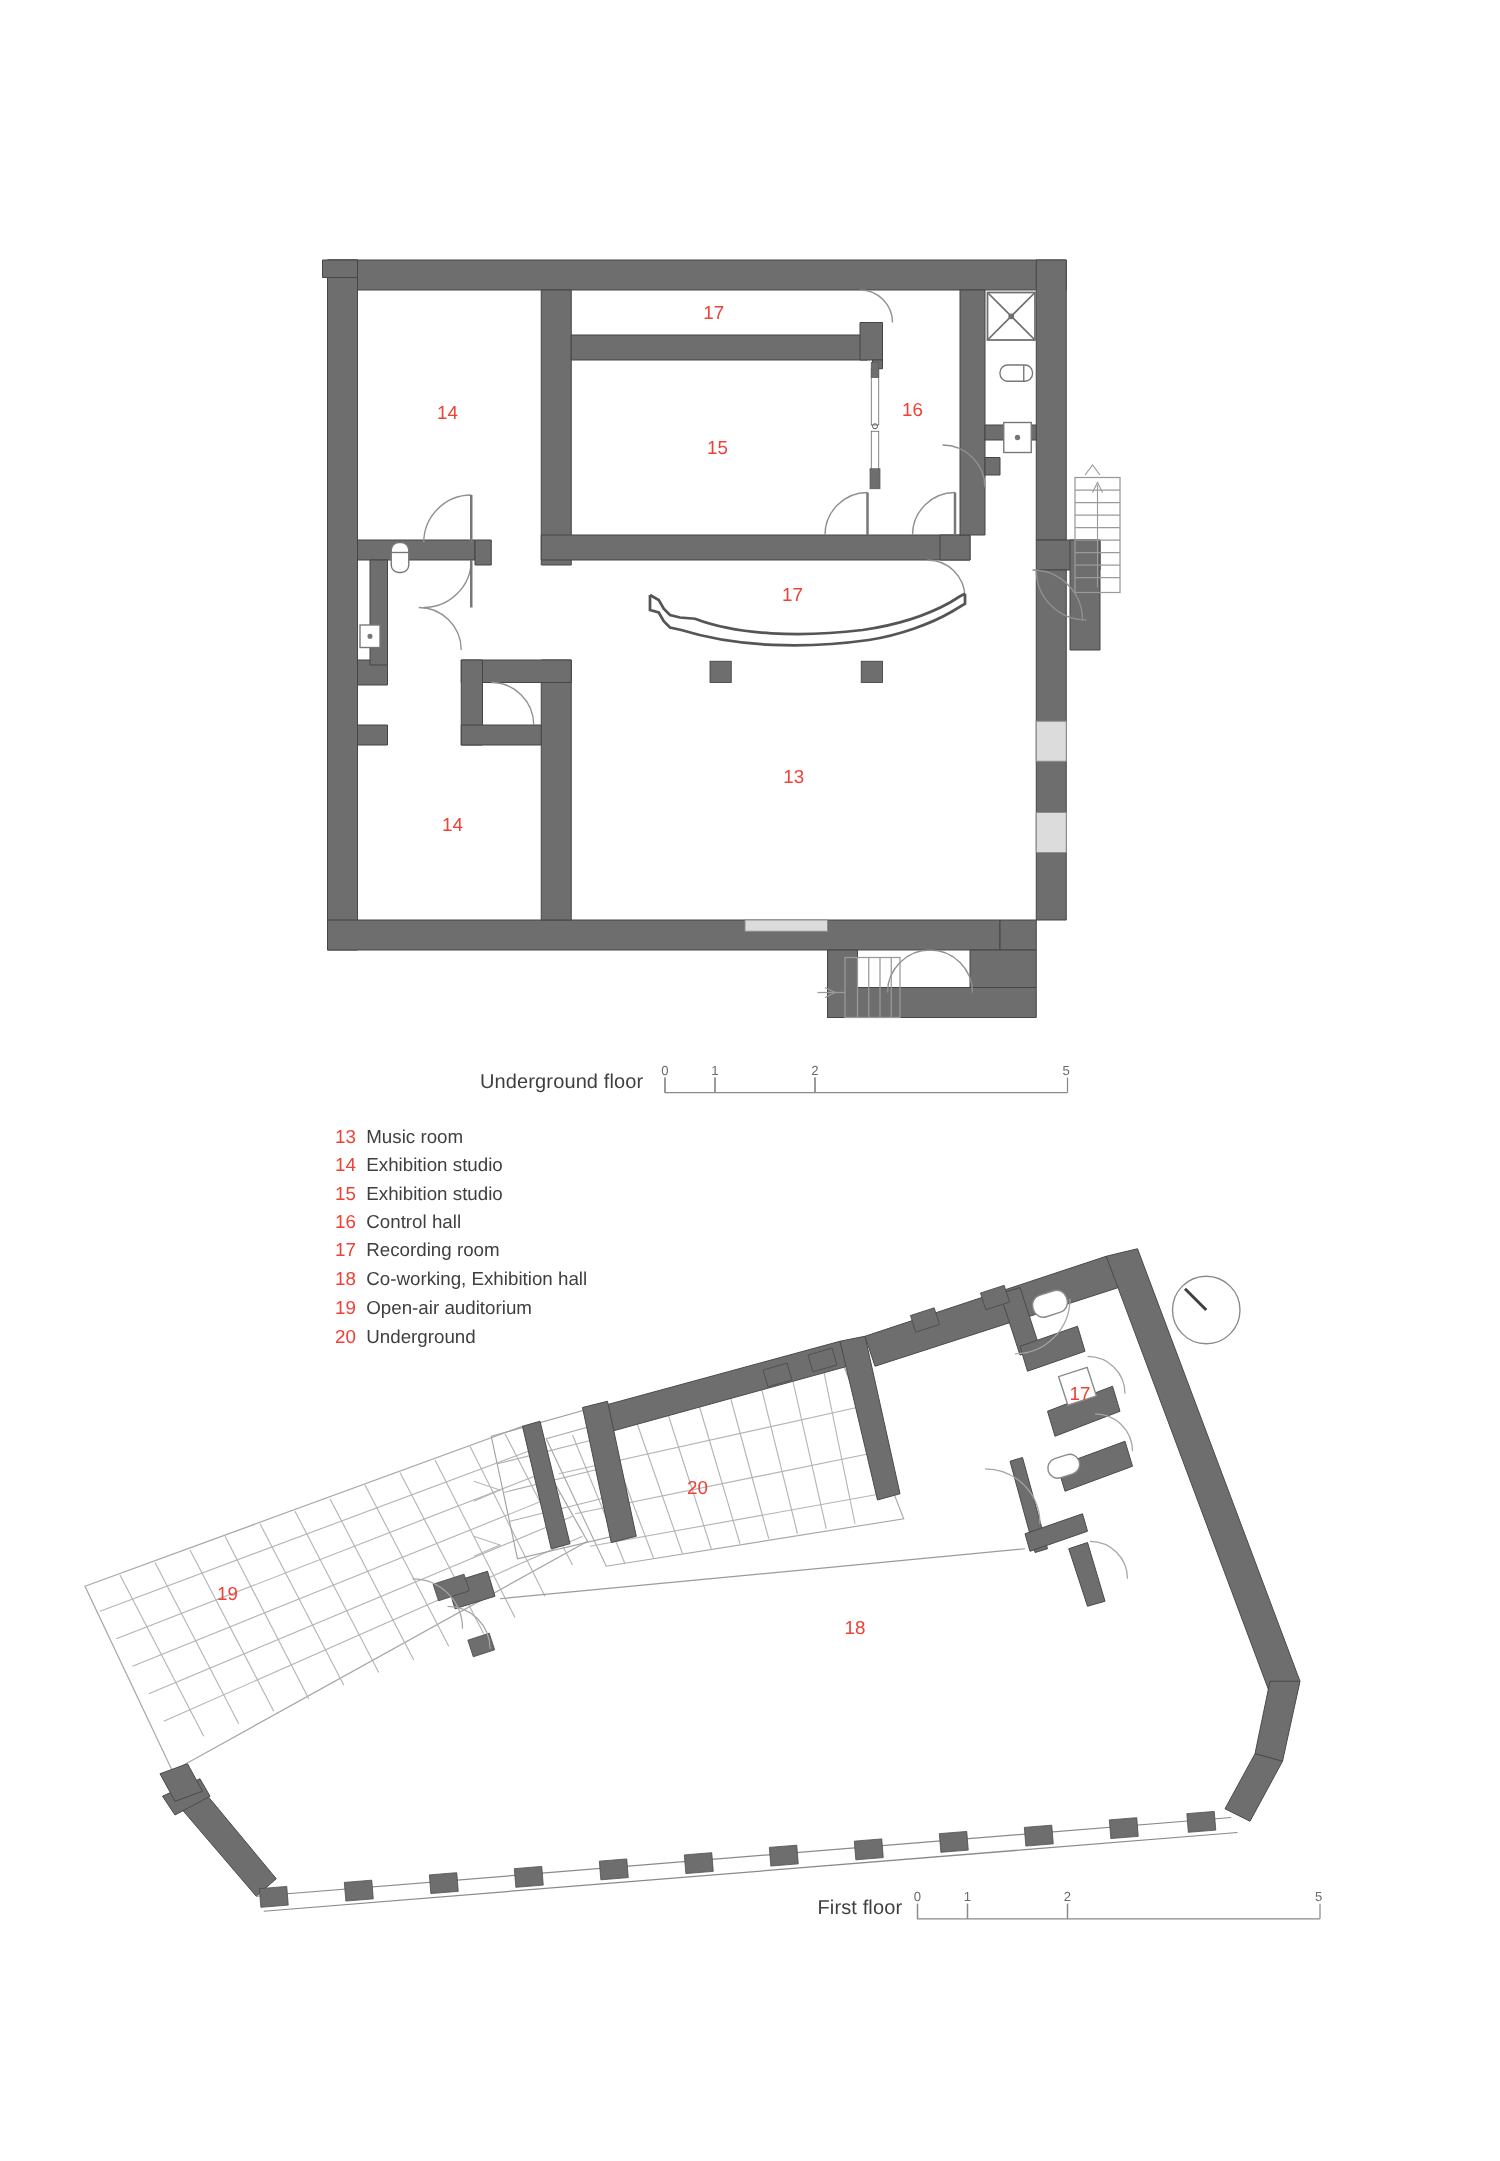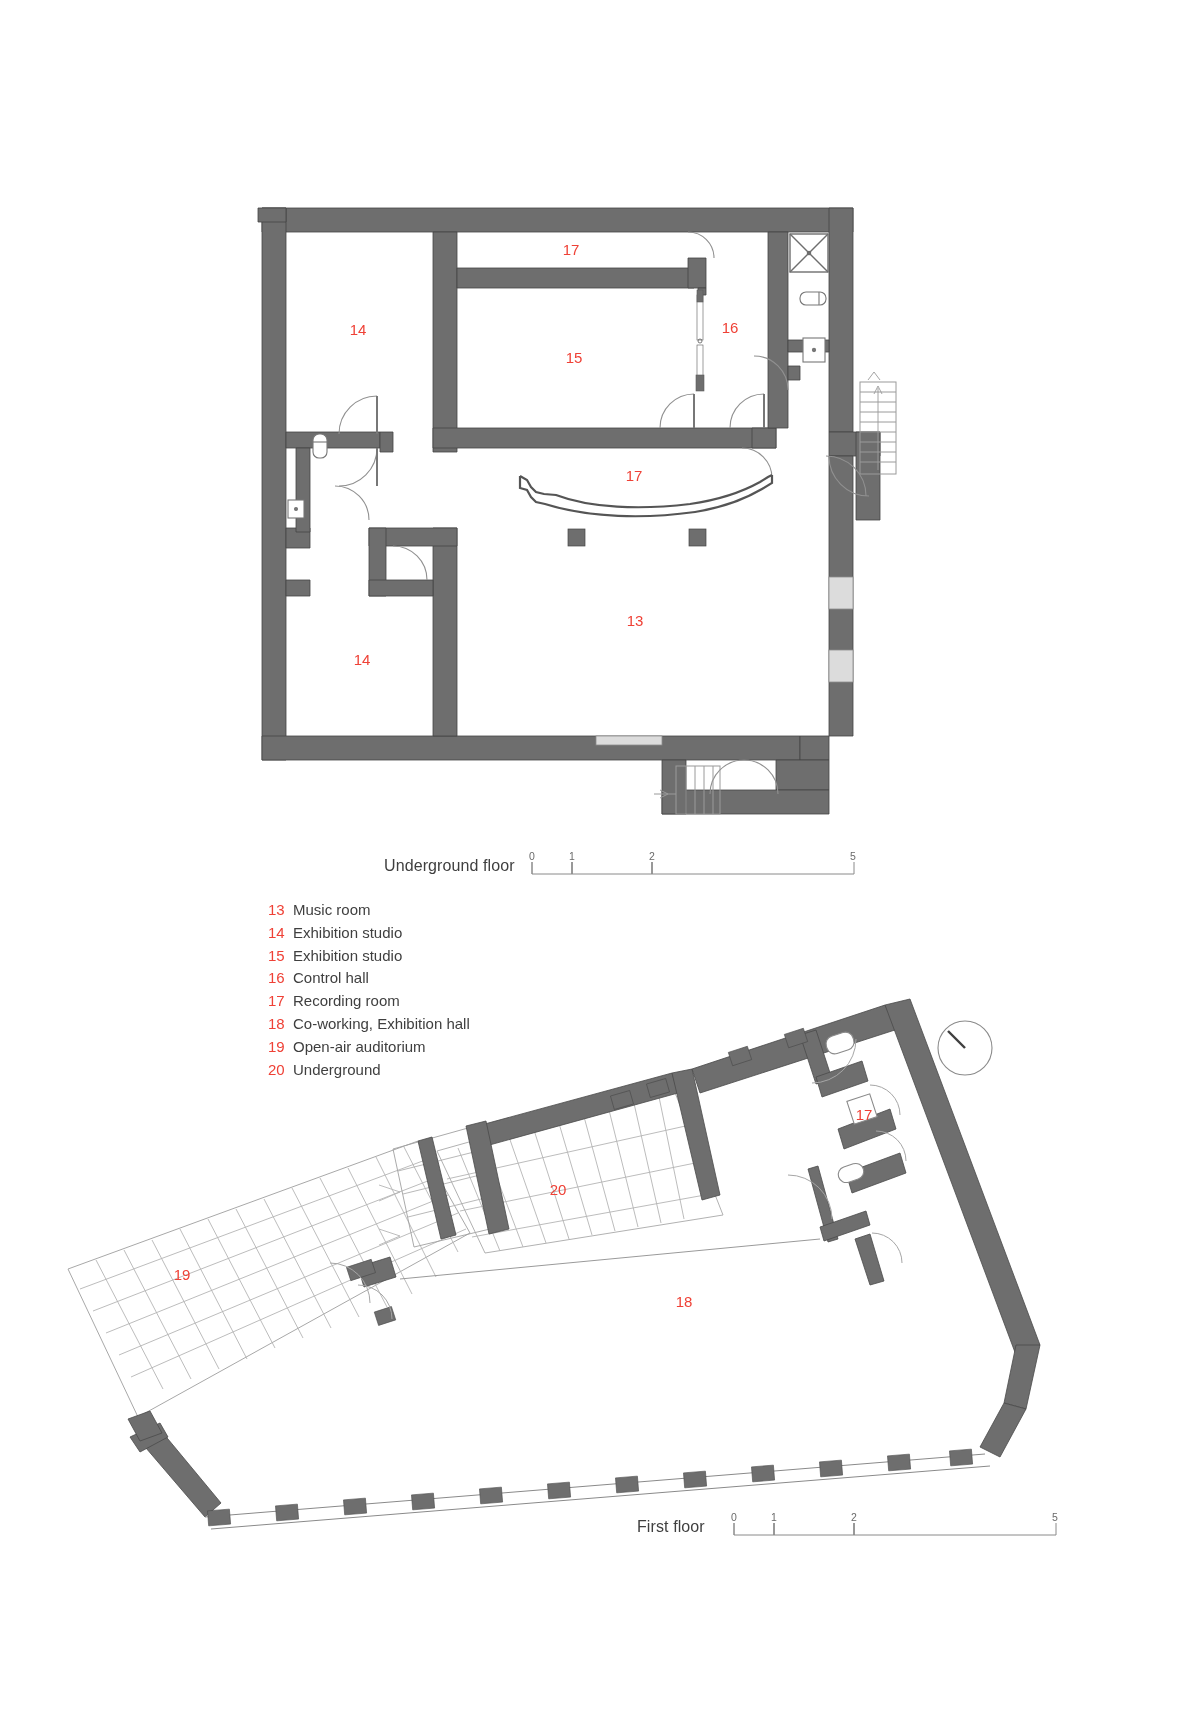--- a/index.html
+++ b/index.html
@@ -382,21 +382,21 @@
       <text class="roomnum" x="182" y="291" text-anchor="middle">19</text>
       <text class="roomnum" x="684" y="318" text-anchor="middle">18</text>
     </g>
 
     <g>
       <circle cx="965" cy="59" r="27" fill="#ffffff" stroke="#8a8a8a" stroke-width="1.1"></circle>
       <line x1="965" y1="59" x2="948" y2="42" stroke="#3f3f3f" stroke-width="2.4"></line>
     </g>
   </svg>
 
-  <div class="floorlabel" style="left:637px;top:1518px;">First floor</div>
+  <div class="floorlabel" style="left:654px;top:1518px;">First floor</div>
 
   <svg width="340" height="40" style="left:730px;top:1509px;">
     <g stroke="#8a8a8a" stroke-width="1" fill="none">
       <path d="M4,14 L4,26 L44,26 L44,14 L44,26 L124,26 L124,14 L124,26 L326,26"></path>
       <path d="M4,14 L4,26"></path>
         <path d="M44,14 L44,26"></path>
       <path d="M124,14 L124,26"></path>
         <path d="M326,14 L326,26"></path>
     </g>
     <text x="1" y="12" fill="#6a6a6a" font-size="10.5">0</text>

